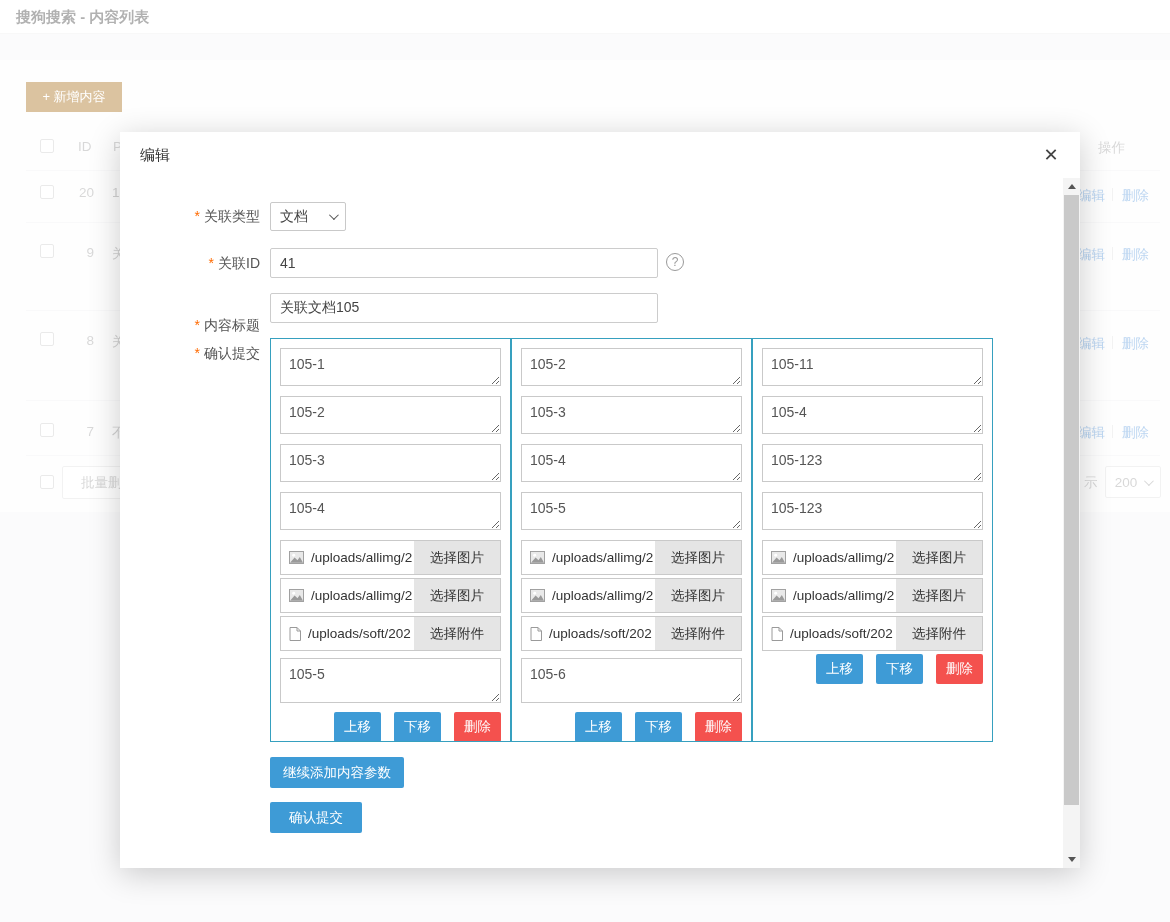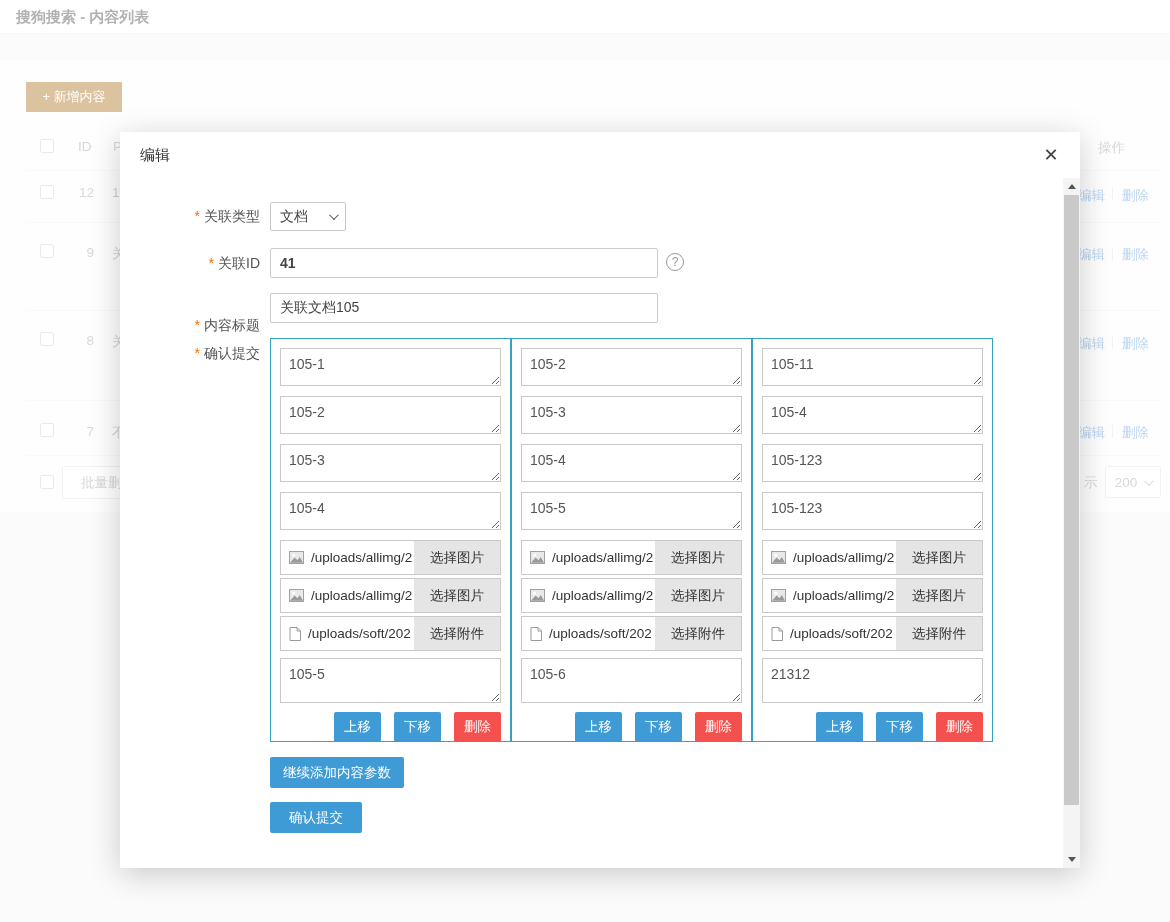--- a/index.html
+++ b/index.html
@@ -72,21 +72,21 @@
 
   <button class="add-btn">+ 新增内容</button>
 
   <span class="cb" style="left:40px; top:139px;"></span>
   <span class="th" style="left:78px; top:139px;">ID</span>
   <span class="frag" style="left:113px; top:139px; color:#9a9a9a;">P</span>
   <span class="th" style="left:1098px; top:139px;">操作</span>
   <div class="rowline" style="top:170px;"></div>
 
   <span class="cb" style="left:40px; top:185px;"></span>
-  <span class="cell-id" style="left:72px; top:185px;">12</span>
+  <span class="cell-id" style="left:72px; top:185px;">20</span>
   <span class="frag" style="left:112px; top:185px;">1</span>
   <a class="lnk" style="left:1078px; top:187px;">编辑</a>
   <span class="lnksep" style="left:1112px; top:188px;"></span>
   <a class="lnk" style="left:1122px; top:187px;">删除</a>
   <div class="rowline" style="top:222px;"></div>
 
   <span class="cb" style="left:40px; top:244px;"></span>
   <span class="cell-id" style="left:72px; top:245px;">9</span>
   <span class="frag" style="left:112px; top:245px;">关</span>
   <a class="lnk" style="left:1078px; top:246px;">编辑</a>
@@ -128,21 +128,21 @@
       <span class="req">*</span><span>关联类型</span>
     </div>
     <div class="sel">
       <span>文档</span>
       <span class="chev"></span>
     </div>
 
     <div class="flabel" style="top:123px;">
       <span class="req">*</span><span>关联ID</span>
     </div>
-    <input class="tinput" style="top: 116px; font-weight: bold;" value="41">
+    <input class="tinput" style="top: 116px;" value="41">
     <div class="help">?</div>
 
     <div class="flabel" style="top:185px;">
       <span class="req">*</span><span>内容标题</span>
     </div>
     <input class="tinput" style="top: 161px;" value="关联文档105">
 
     <div class="flabel" style="top:213px;">
       <span class="req">*</span><span>确认提交</span>
     </div>
@@ -269,21 +269,20 @@
         <div class="frow">
           <span class="ficon">
               <svg width="12" height="14" viewBox="0 0 12 14">
                 <path d="M1 0.5 h7 l3.5 3.5 v9.5 h-10.5 z" fill="#fff" stroke="#9a9a9a"></path>
                 <path d="M8 0.5 v3.5 h3.5" fill="none" stroke="#9a9a9a"></path>
               </svg>
             </span>
           <span class="fpath">/uploads/soft/202</span>
           <span class="fbtn">选择附件</span>
         </div>
-        <textarea class="pta last" style="">21312</textarea>
         <div class="pbtns">
           <button class="bbtn blue">上移</button>
           <button class="bbtn blue">下移</button>
           <button class="bbtn red">删除</button>
         </div>
       </div>
 
     </div>
 
     <button class="wide-btn" style="top:625px;">继续添加内容参数</button>

